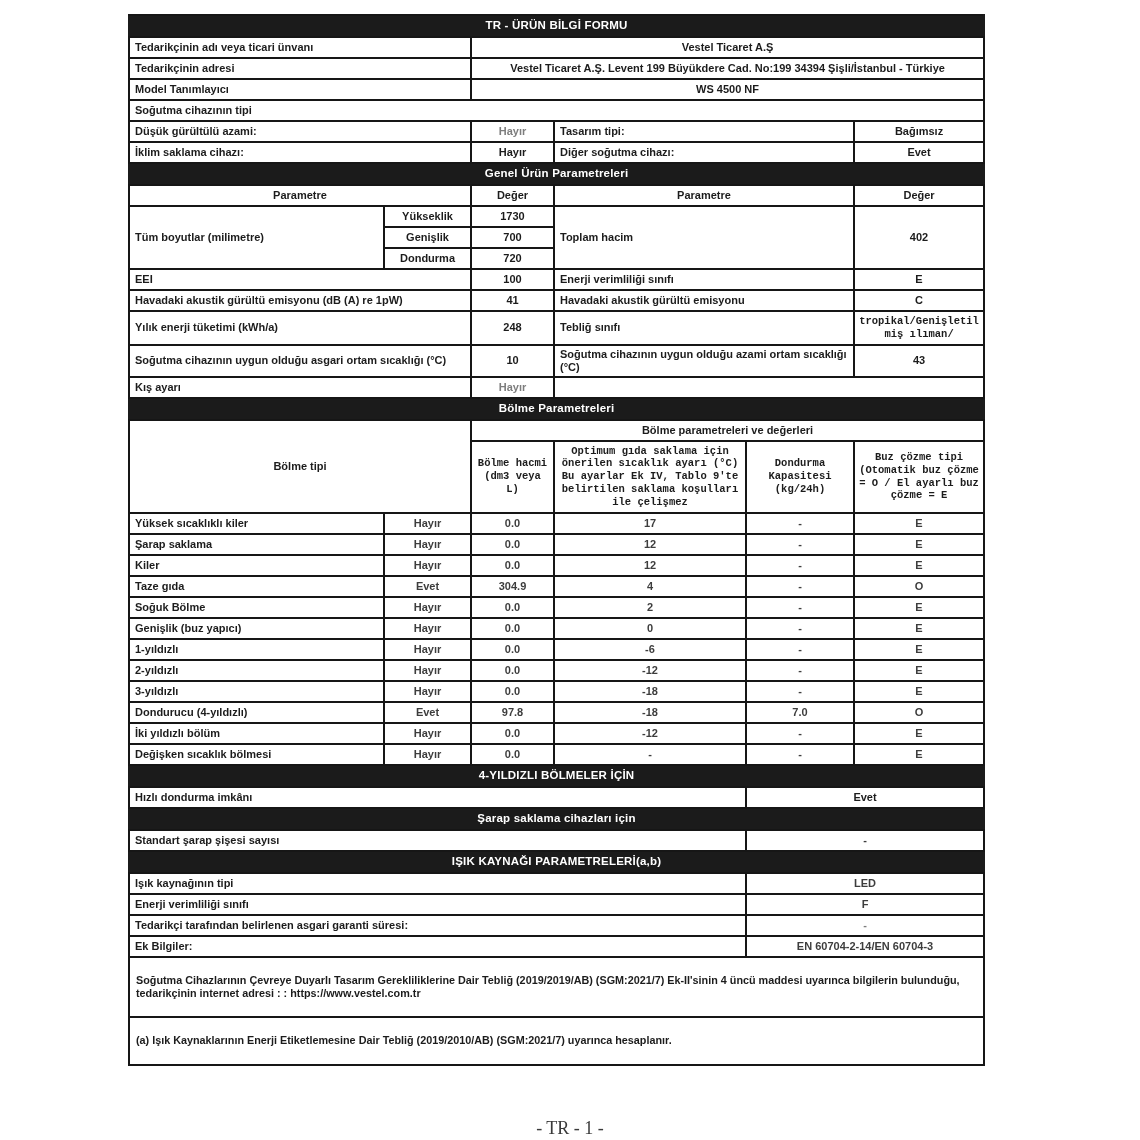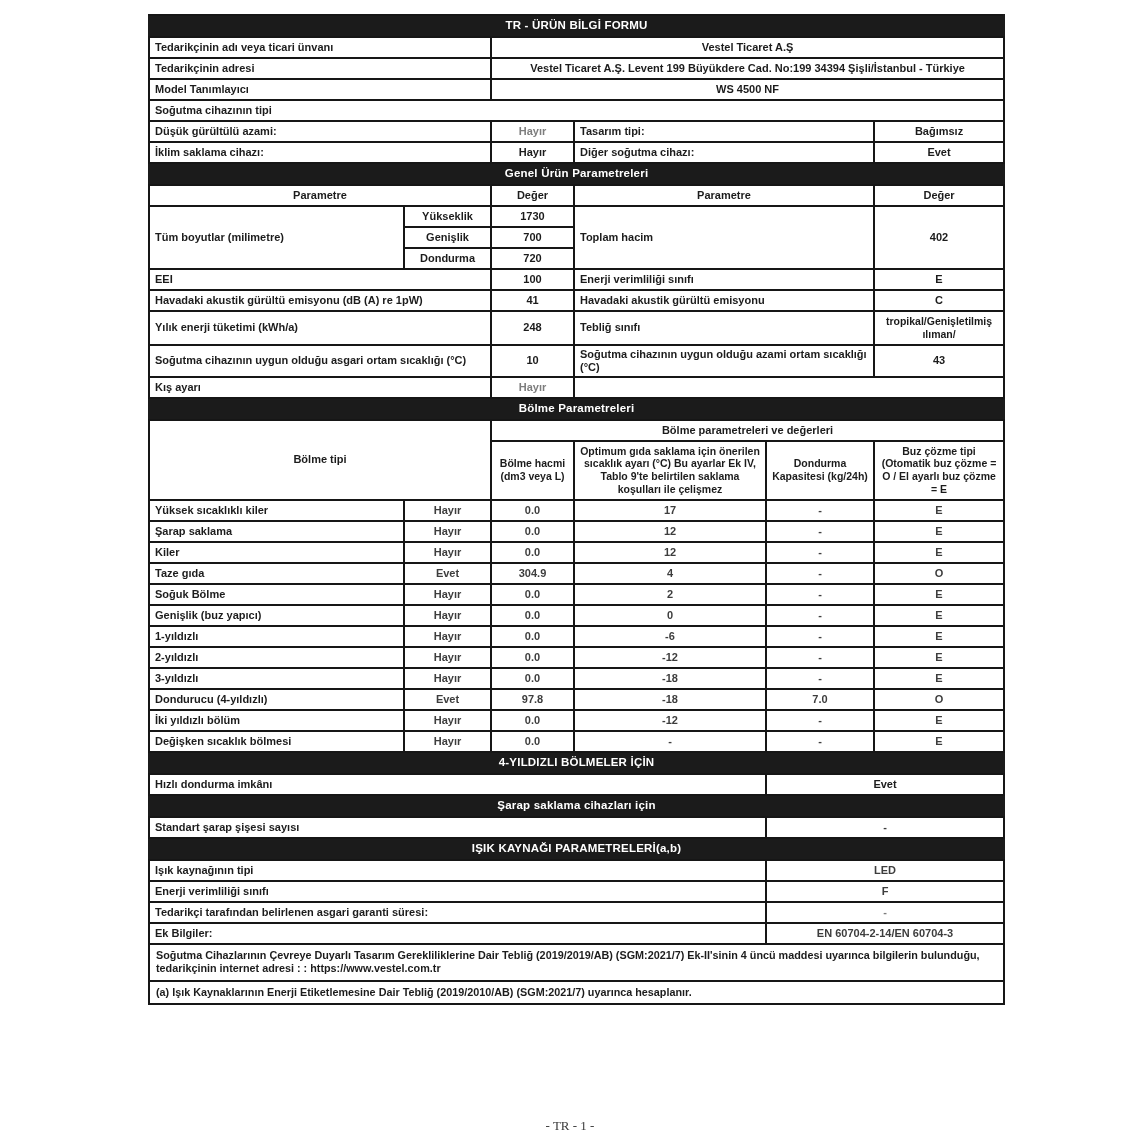--- a/index.html
+++ b/index.html
@@ -4,44 +4,44 @@
 <style>
   * { box-sizing: border-box; }
   html, body { margin: 0; padding: 0; }
   body {
     width: 1140px; height: 1140px;
     background: #ffffff;
     font-family: "Liberation Sans", sans-serif;
   }
   .page { position: relative; width: 1140px; height: 1140px; background: #ffffff; overflow: hidden; }
   table.form {
-    position: absolute; left: 148px; top: 14px; width: 855px;
+    position: absolute; left: 128px; top: 14px; width: 855px;
     border-collapse: collapse; table-layout: fixed; border-radius: 12px;
   }
   td {
     border: 2px solid #161616;
     font-size: 11px; font-weight: bold; color: #1c1c1c;
     padding: 2px 5px; height: 21px; line-height: 1.18;
     vertical-align: middle; overflow: hidden;
     word-wrap: break-word;
   }
   td.band {
     background: #1b1b1b; color: #ffffff; text-align: center;
     font-size: 11.5px; height: 22px; letter-spacing: 0.2px;
     border-color: #1b1b1b; border-top: 2px solid #161616; border-bottom: 2px solid #161616;
   }
   td.c { text-align: center; }
   td.val { color: #3d3d3d; }
   td.mut { color: #7d7d7d; }
-  td.small { font-size: 10.5px; line-height: 1.22; padding: 3px 3px; }
-  td.note { font-size: 10.8px; line-height: 1.25; padding: 4px 6px; }
+  td.small { font-size: 10.5px; line-height: 1.22; padding: 3px 3px; font-family: Liberation Mono, monospace; }
+  td.note { font-size: 10.8px; line-height: 1.25; padding: 16px 6px; }
   .page-footer {
     position: absolute; left: 0; top: 1118px; width: 1140px;
     text-align: center; font-family: "Liberation Serif", serif;
-    font-size: 13px; color: #3a3a3a;
+    font-size: 18px; color: #3a3a3a;
   }
 </style>
 </head>
 <body>
 
 <div class="page">
   <table class="form">
     <colgroup>
       <col style="width:255px">
         <col style="width:87px">

